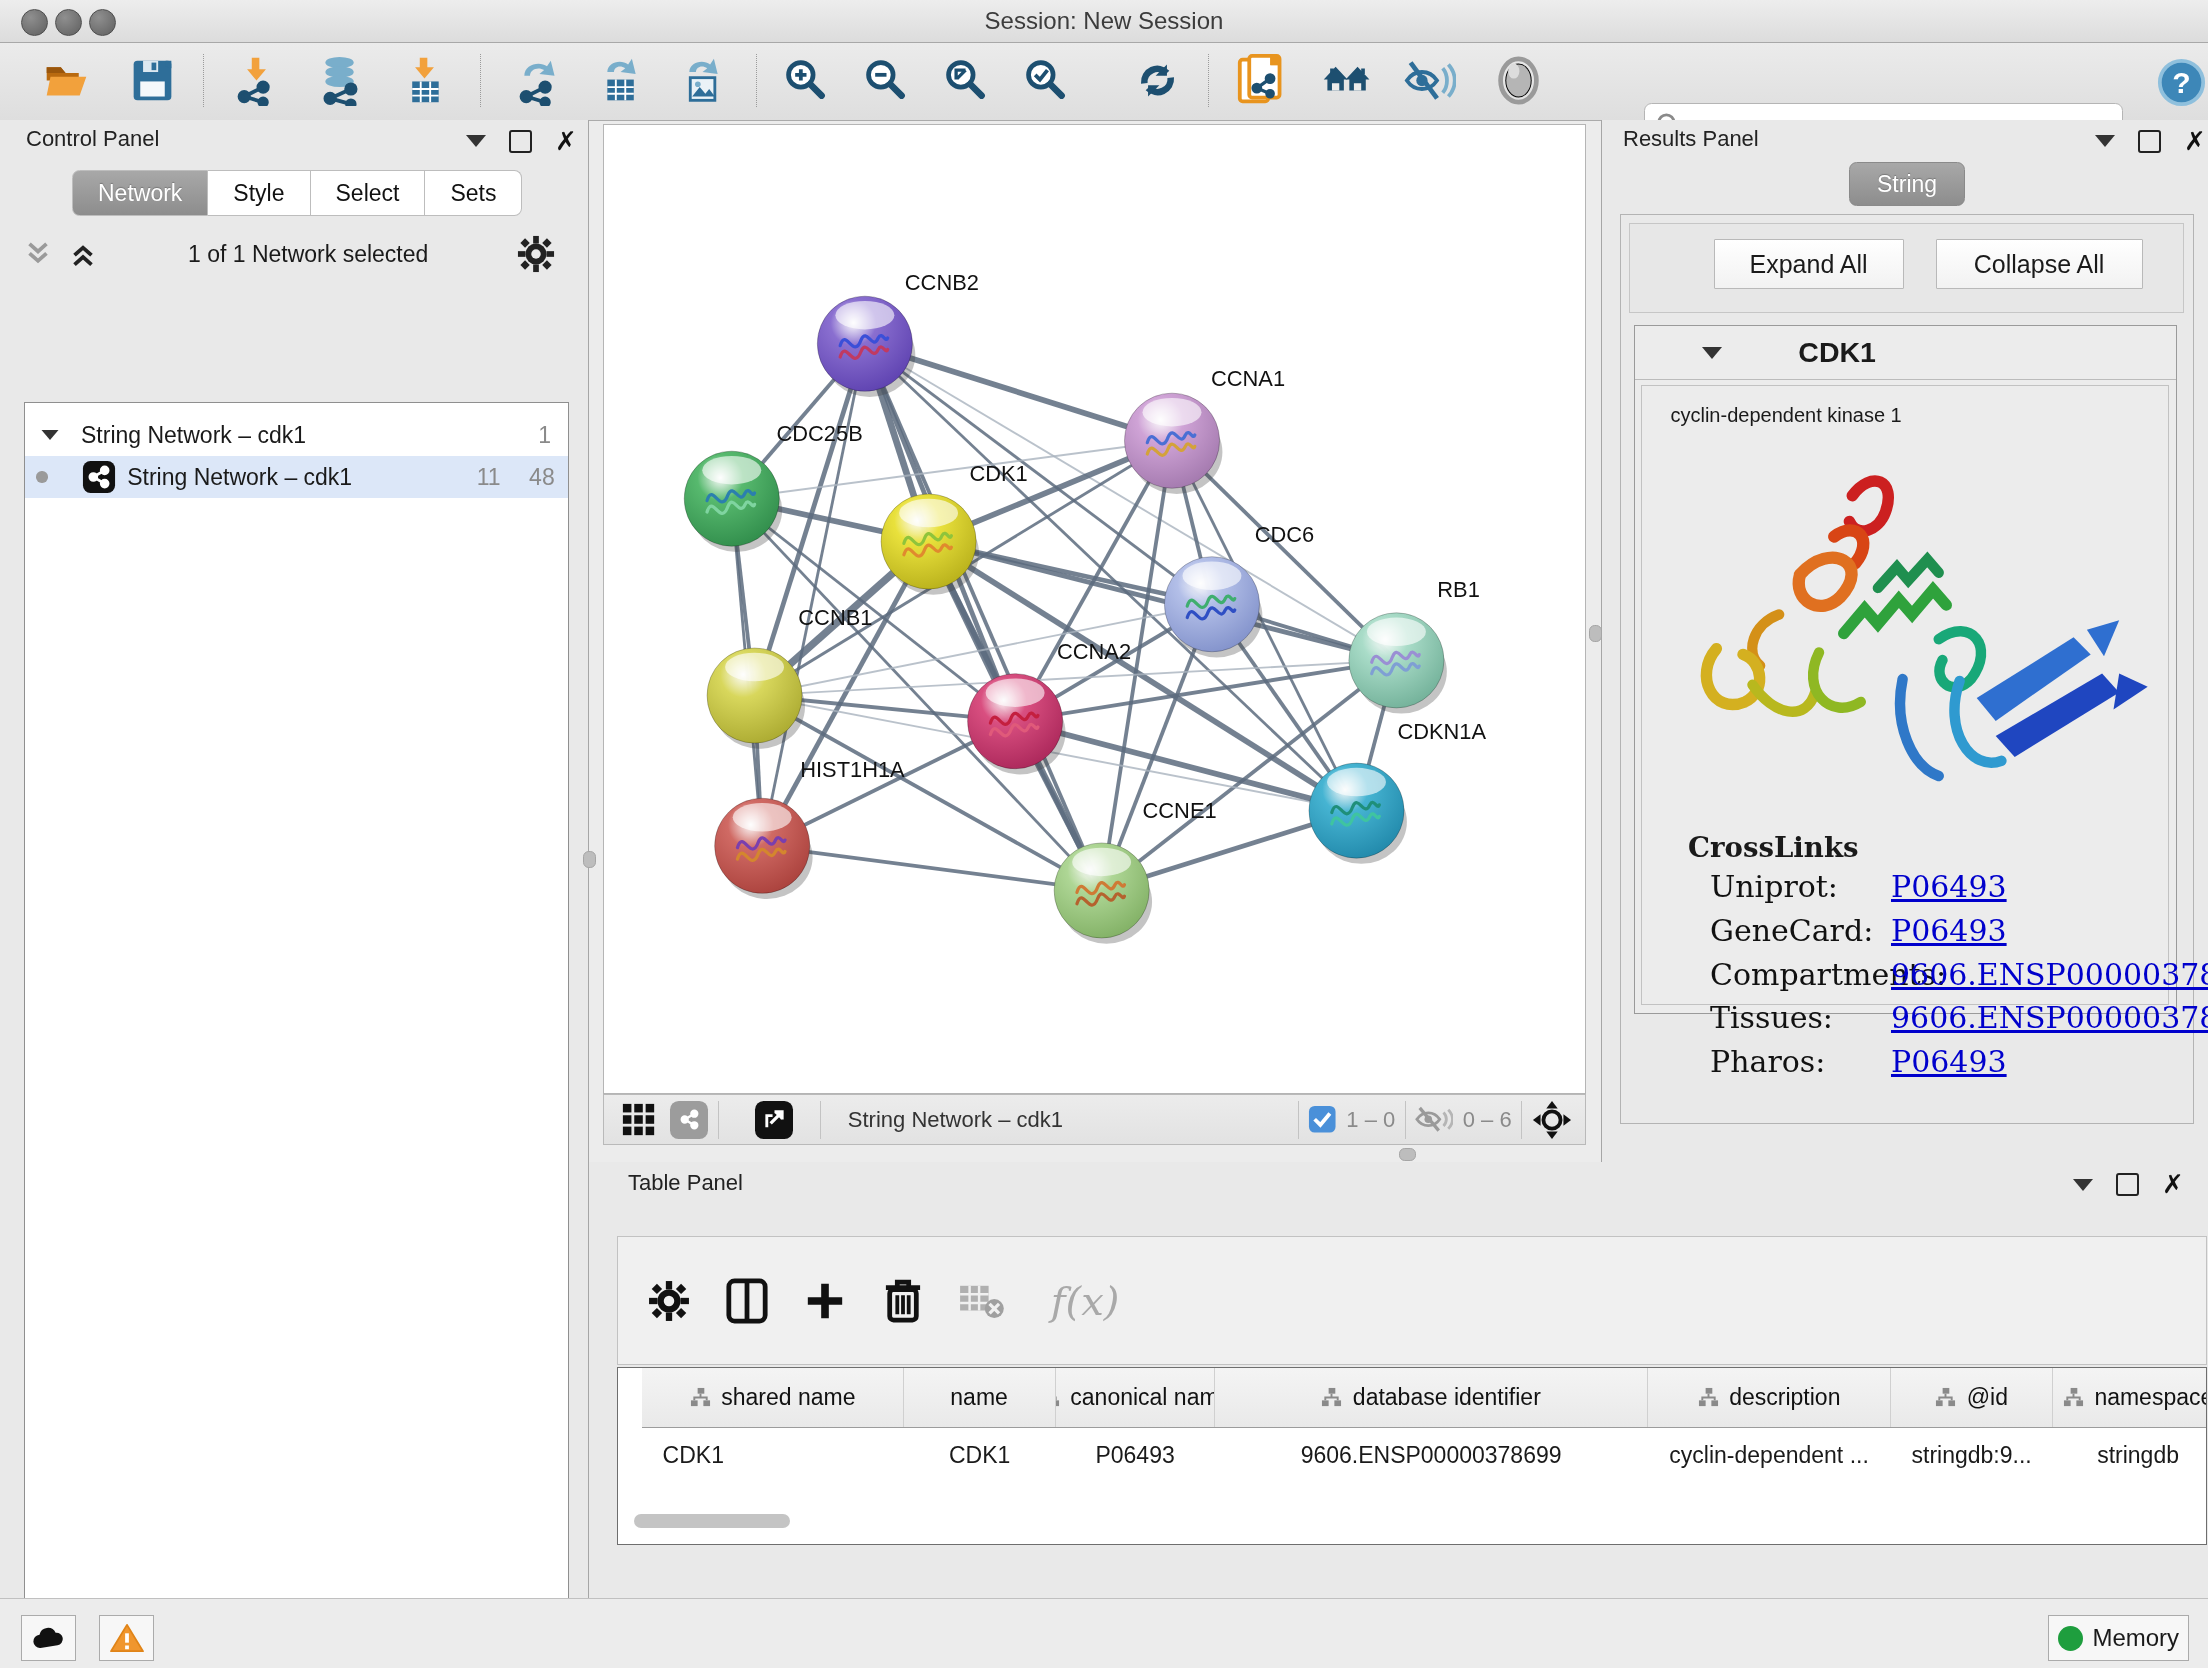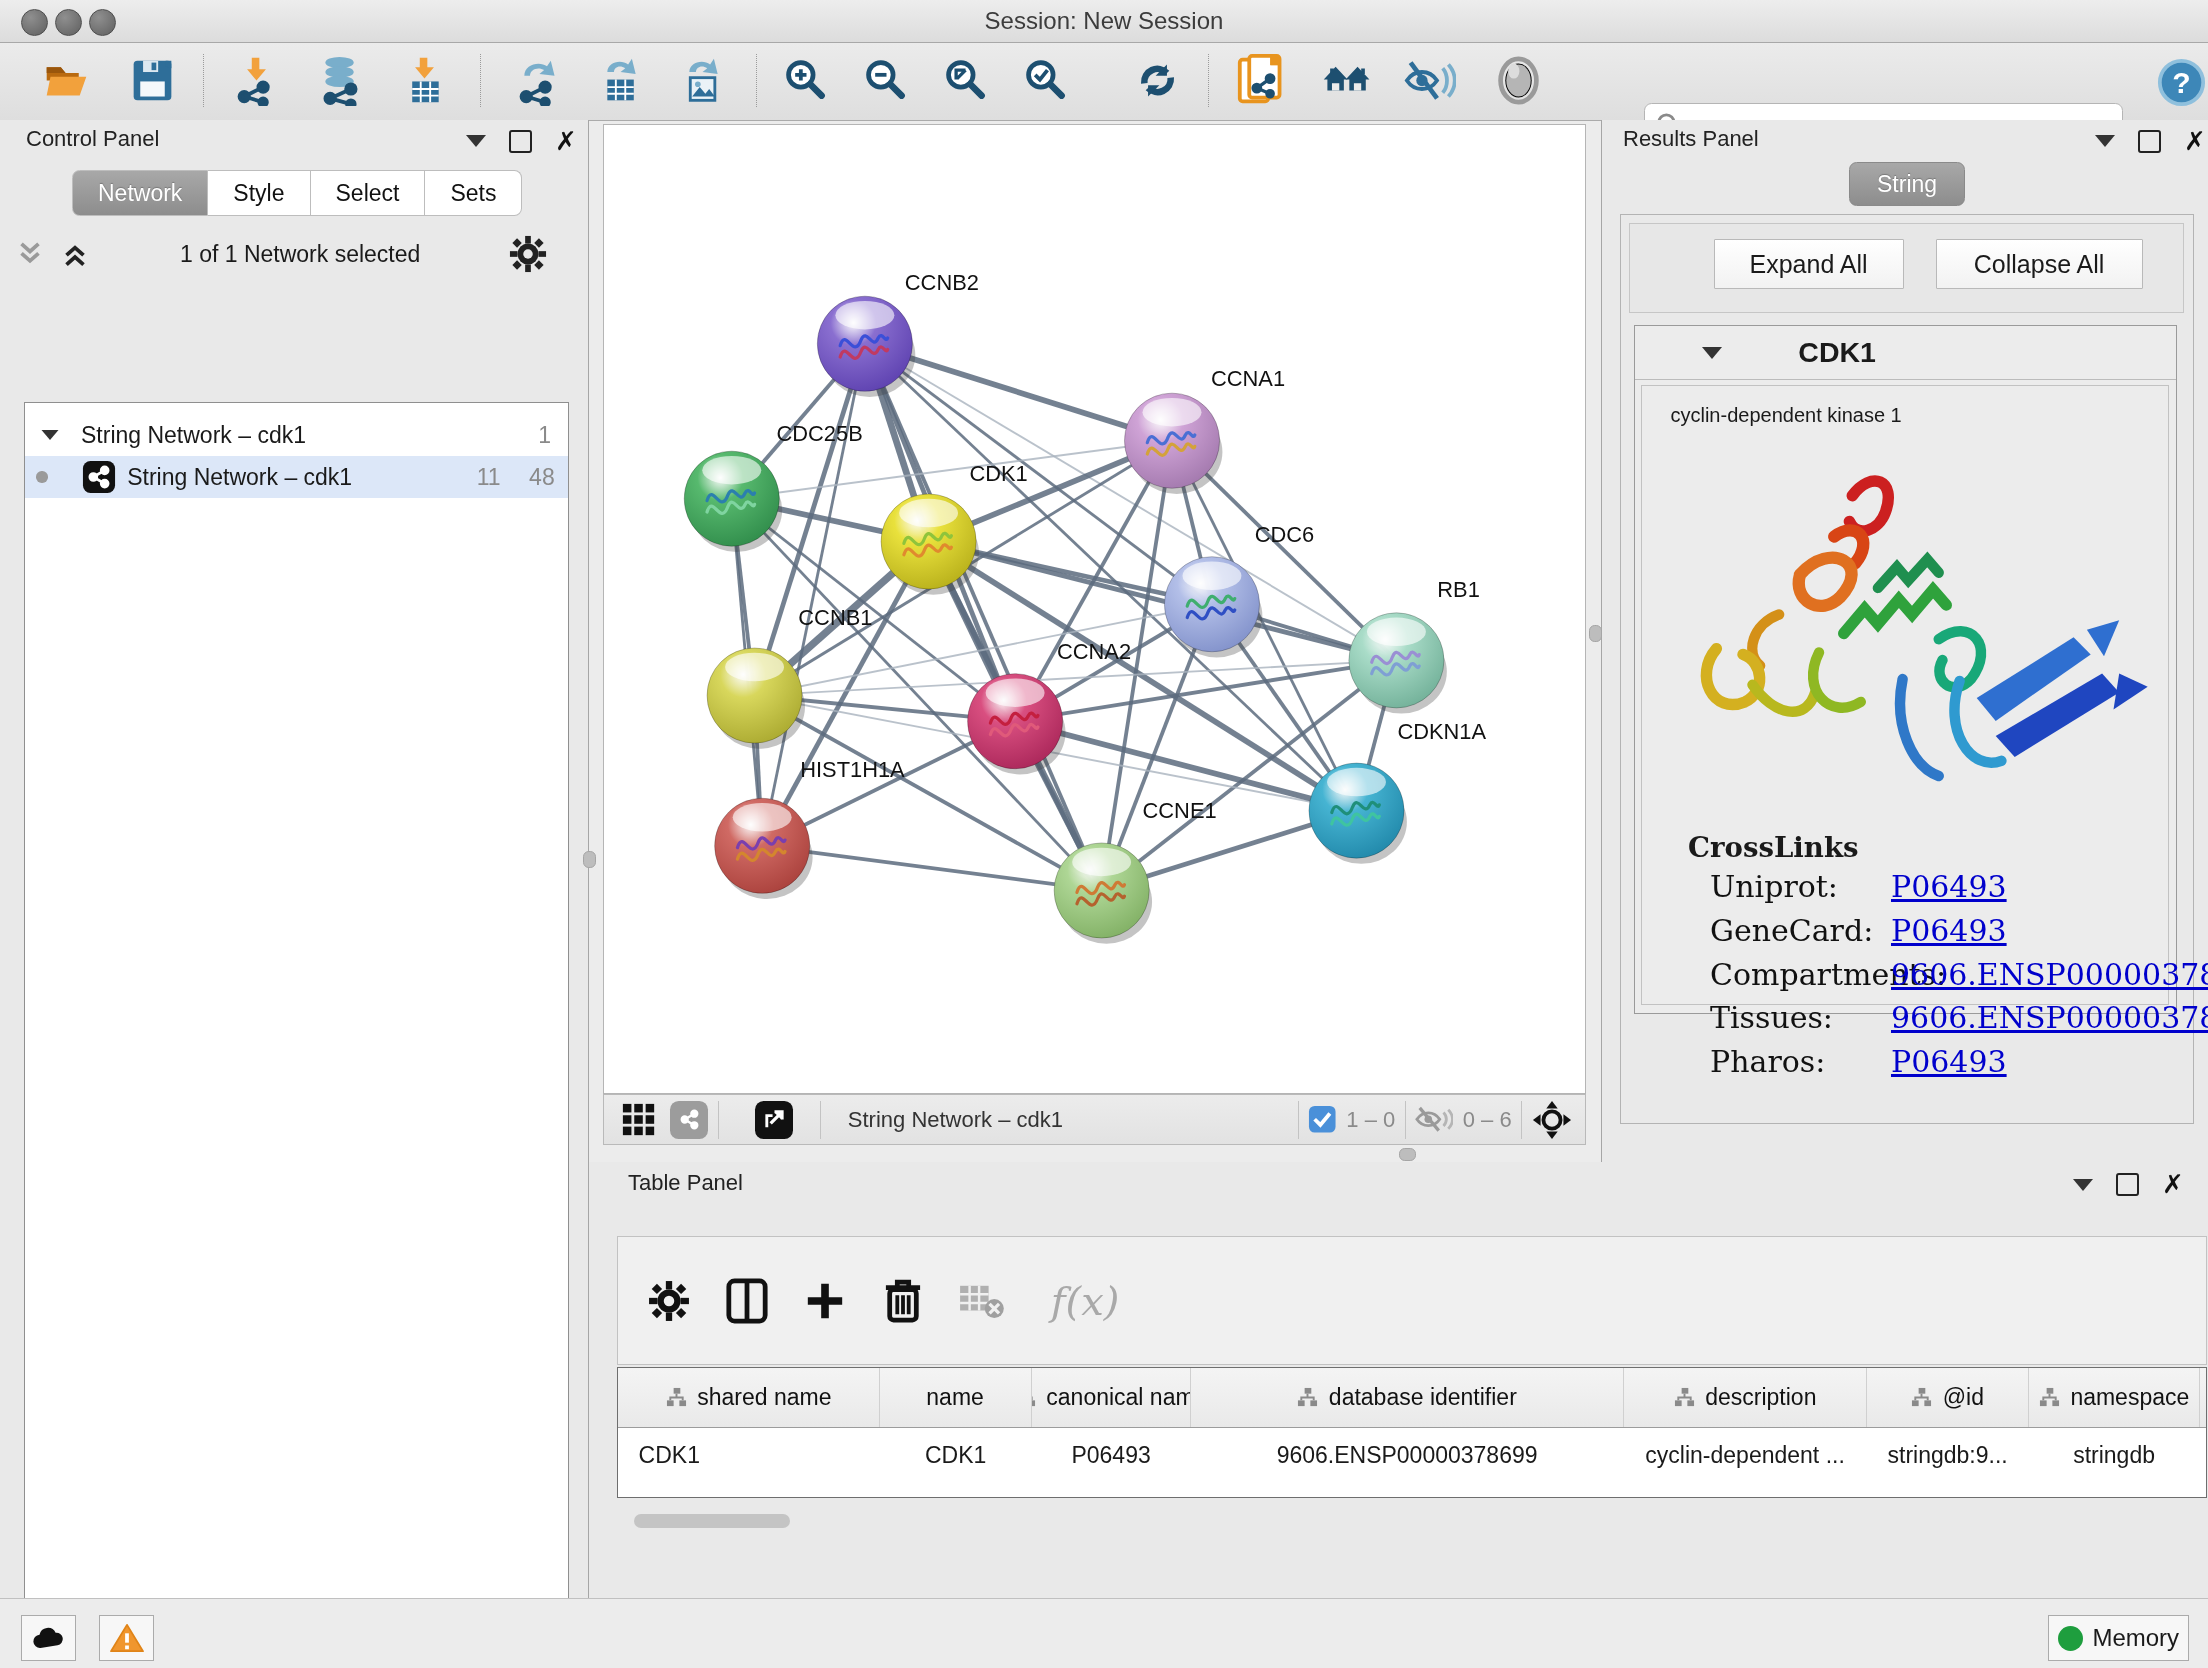--- a/index.html
+++ b/index.html
@@ -53,22 +53,22 @@
   #gene-sub{position:absolute;left:5.7px;top:59px;width:526px;height:618px;border:1px solid #c2c2c2;}
   .serif{font-family:"DejaVu Serif","Liberation Serif",serif;}
   .xl-row{position:absolute;left:0;width:100%;height:44px;font-size:30px;}
   .xl-label{position:absolute;left:68px;color:#111;}
   .xl-val{position:absolute;left:249px;color:#0000cc;text-decoration:underline;}
   
   #table-panel{left:589px;top:1162px;width:1620px;height:436px;background:#e9e9e9;}
   #tp-toolbar{position:absolute;left:27.6px;top:74px;width:1590px;height:129px;background:#f0f0f0;
     border:1px solid #c2c2c2;display:flex;align-items:center;box-sizing:border-box;}
   .tp-ico{width:53px;height:53px;display:flex;align-items:center;justify-content:center;margin-left:25px;}
-  #tp-table{position:absolute;left:27.6px;top:205px;width:1590px;height:131px;background:#fff;
-    border:1.9px solid #6e6e6e;box-sizing:border-box;overflow:hidden;}
+  #tp-table{position:absolute;left:27.6px;top:205px;width:1590px;height:178px;background:#fff;
+    border:1.9px solid #6e6e6e;box-sizing:border-box;overflow:hidden;padding-left:24px;}
   #tp-header{display:flex;height:59px;background:linear-gradient(#f4f4f4,#e9e9e9);border-bottom:1.9px solid #9c9c9c;}
   .th{display:flex;align-items:center;justify-content:center;gap:9.5px;font-size:23px;color:#111;
       border-right:1px solid #d0d0d0;box-sizing:border-box;flex:0 0 auto;overflow:hidden;white-space:nowrap;}
   #tp-row{display:flex;height:55px;align-items:center;font-size:23px;}
   .td{flex:0 0 auto;overflow:hidden;white-space:nowrap;text-align:center;}
   #tp-hscroll{position:absolute;left:45px;top:352px;width:156px;height:14.3px;border-radius:7.6px;background:#c4c4c4;}
   #tp-tabs{position:absolute;left:535px;top:402px;}
   
   #statusbar{left:0;top:1598px;width:2208px;height:70px;background:#ececec;border-top:1px solid #c0c0c0;}
   .sb-btn{position:absolute;top:16px;height:46px;background:#f7f7f7;border:1.9px solid #ababab;
@@ -272,21 +272,21 @@
     <div class="floatbox"></div>
     <div class="closex">✗</div>
   </div>
   <div class="seg abs" style="left:72px;top:50px" id="cp-tabs">
       <div class="tab on">Network</div>
       <div class="tab">Style</div>
       <div class="tab">Select</div>
       <div class="tab">Sets</div>
     </div>
 
-  <div class="abs" style="left:14px;top:112px;width:533px;height:44px;display:flex;align-items:center;">
+  <div class="abs" style="left:22px;top:112px;width:533px;height:44px;display:flex;align-items:center;">
     <svg width="32" height="28.5" viewBox="0 0 34 30">
         <g fill="none" stroke="#9a9a9a" stroke-width="4">
           <path d="M8 4l9 8 9-8M8 14l9 8 9-8"></path>
         </g>
       </svg>
     <svg width="32" height="28.5" viewBox="0 0 34 30" style="margin-left:13.3px">
         <g fill="none" stroke="#222" stroke-width="4">
           <path d="M8 26l9-8 9 8M8 16l9-8 9 8"></path>
         </g>
       </svg>

